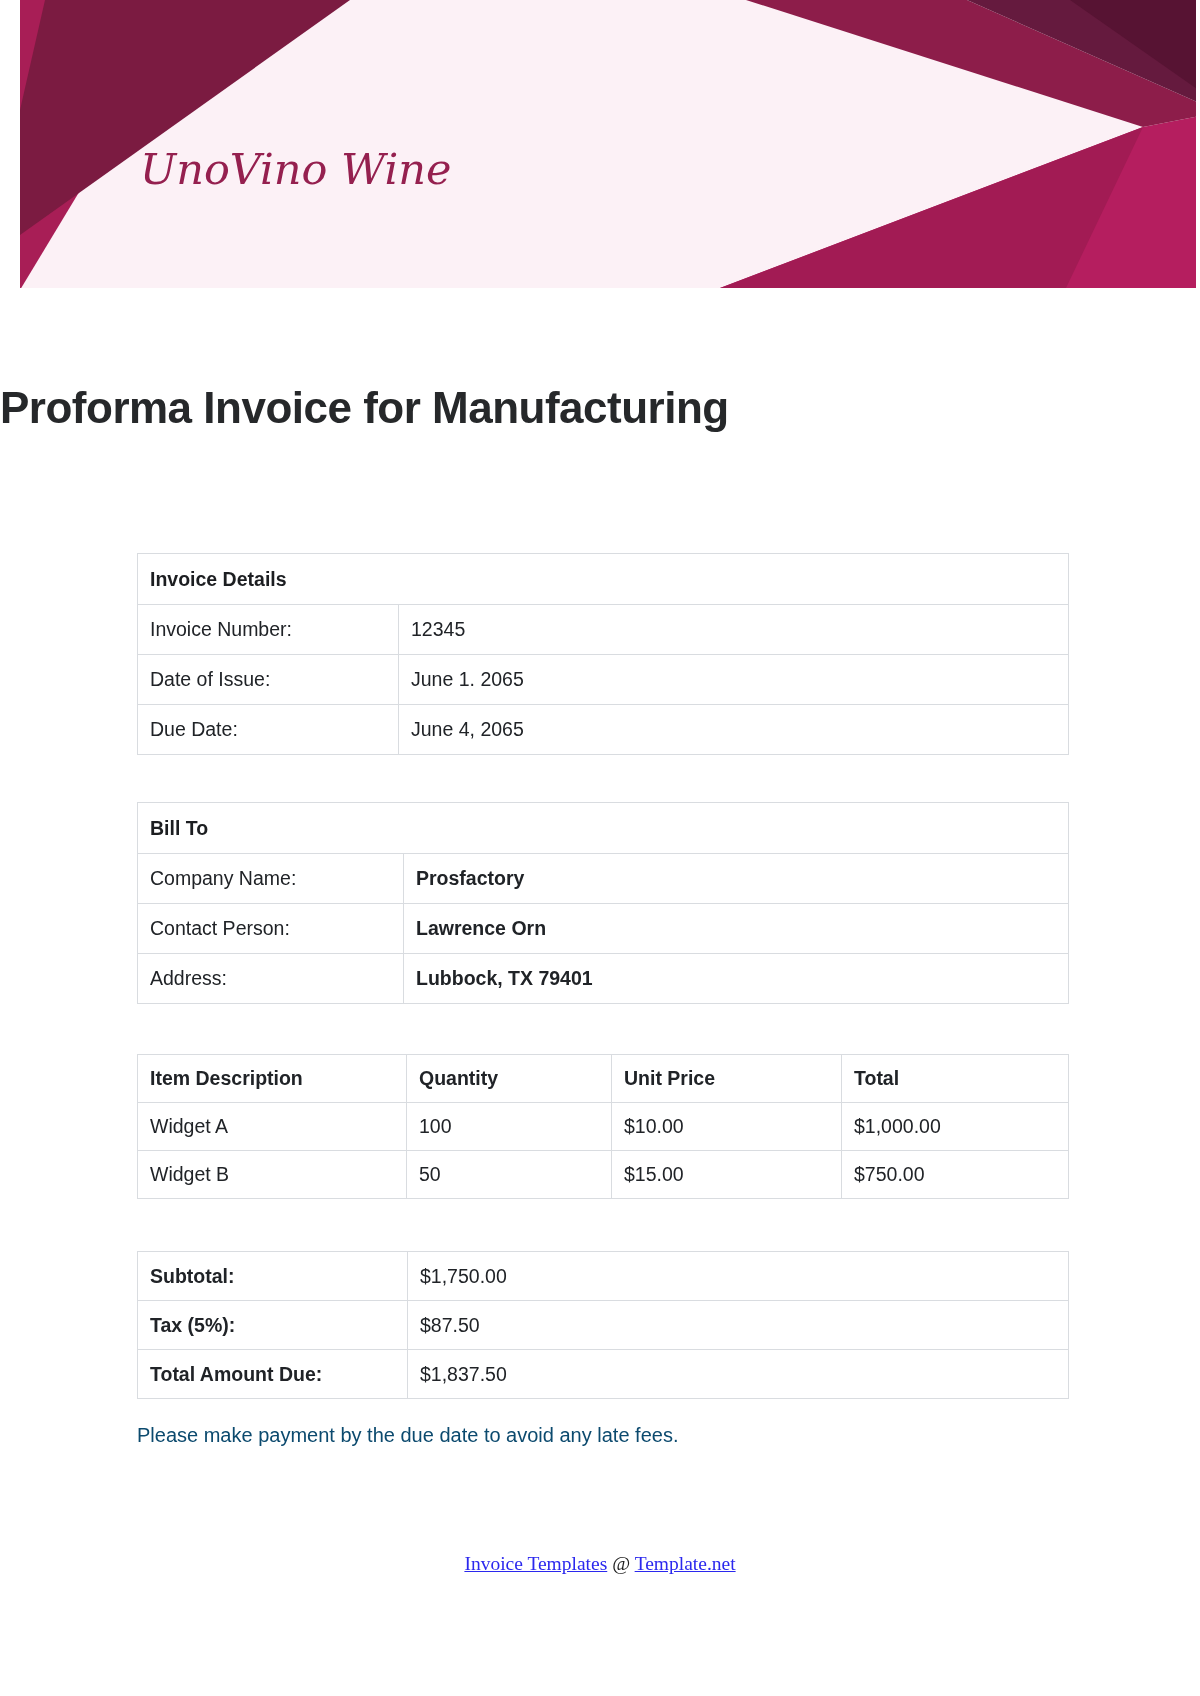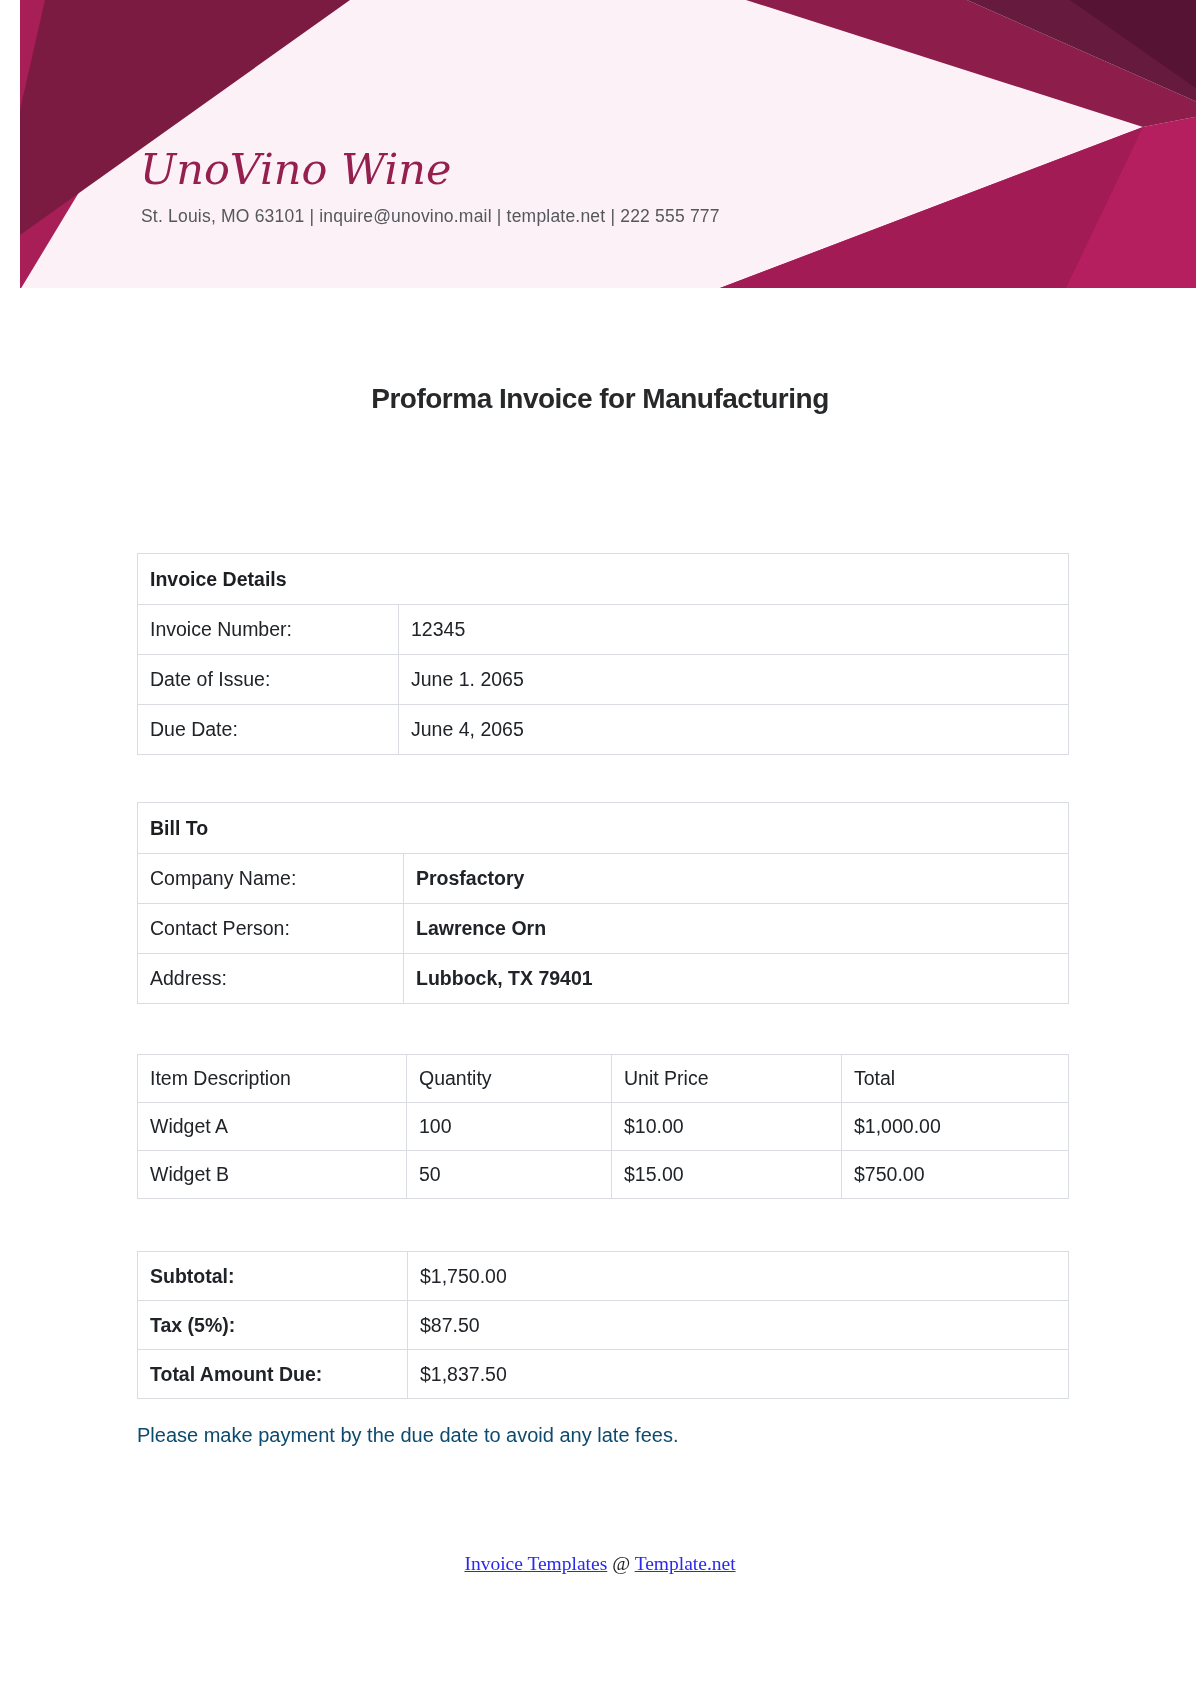--- a/index.html
+++ b/index.html
@@ -29,32 +29,32 @@
     font-family:"DejaVu Serif","Liberation Serif",serif; font-style:italic;
     font-size:43px; line-height:1.1; color:#95204f; white-space:nowrap;
   }
   .contact {
     position:absolute; left:121px; top:206px;
     font-size:17.5px; color:#54575c; letter-spacing:.2px; white-space:nowrap;
   }
 
   
   .title {
-    position:absolute; left:0; top:383px; width:1200px; text-align:center;
-    font-size:28px; font-weight:bold; color:#26282a; letter-spacing:-.5px;
+    position:absolute; left:0; top:383px; width:1200px; text-align:left;
+    font-size:44px; font-weight:bold; color:#26282a; letter-spacing:-.5px;
   }
 
   
   table { border-collapse:collapse; table-layout:fixed; position:absolute; left:137px; width:932px;padding-left:38px; }
   td, th { border:1.5px solid #d9dce0; vertical-align:middle; text-align:left;
            padding:0 0 0 12px; font-size:19.5px; color:#202327; background:#ffffff; }
   th.section { font-weight:bold; font-size:19.5px; color:#1c1e21; }
   .t-details { top:553px; }  .t-details td { height:50px; } .t-details th { height:51px; }
   .t-billto  { top:802px; }  .t-billto  td { height:50px; } .t-billto  th { height:51px; }
-  .t-items   { top:1054px; } .t-items   td { height:48px; } .t-items   th { height:48px; font-weight:normal; }
+  .t-items   { top:1054px; } .t-items   td { height:48px; } .t-items   th { height:48px; font-weight:bold; }
   .t-totals  { top:1251px;border-radius:9px; } .t-totals  td { height:49px; }
   .b { font-weight:bold; }
 
   
   .note {
     position:absolute; left:137px; top:1424px; font-size:20px; color:#0c4a6e;
   }
   .footer {
     position:absolute; left:0; top:1553px; width:1200px; text-align:center;
     font-size:19.5px; color:#1e1e1e;font-family:Liberation Serif, serif;
@@ -68,21 +68,20 @@
 
   <div class="hdr">
     <div class="shape s-left-magenta"></div>
     <div class="shape s-left-dark"></div>
     <div class="shape s-right-bright"></div>
     <div class="shape s-right-shadow"></div>
     <div class="shape s-right-medium"></div>
     <div class="shape s-right-dark"></div>
     <div class="shape s-right-darkest"></div>
     <div class="logo">UnoVino Wine</div>
-    <div class="contact">St. Louis, MO 63101 | inquire@unovino.mail | template.net | 222 555 777</div>
   </div>
 
   <div class="title">Proforma Invoice for Manufacturing</div>
 
   <table class="t-details">
     <colgroup>
         <col style="width:261px">
         <col>
       </colgroup>
     <tbody>

